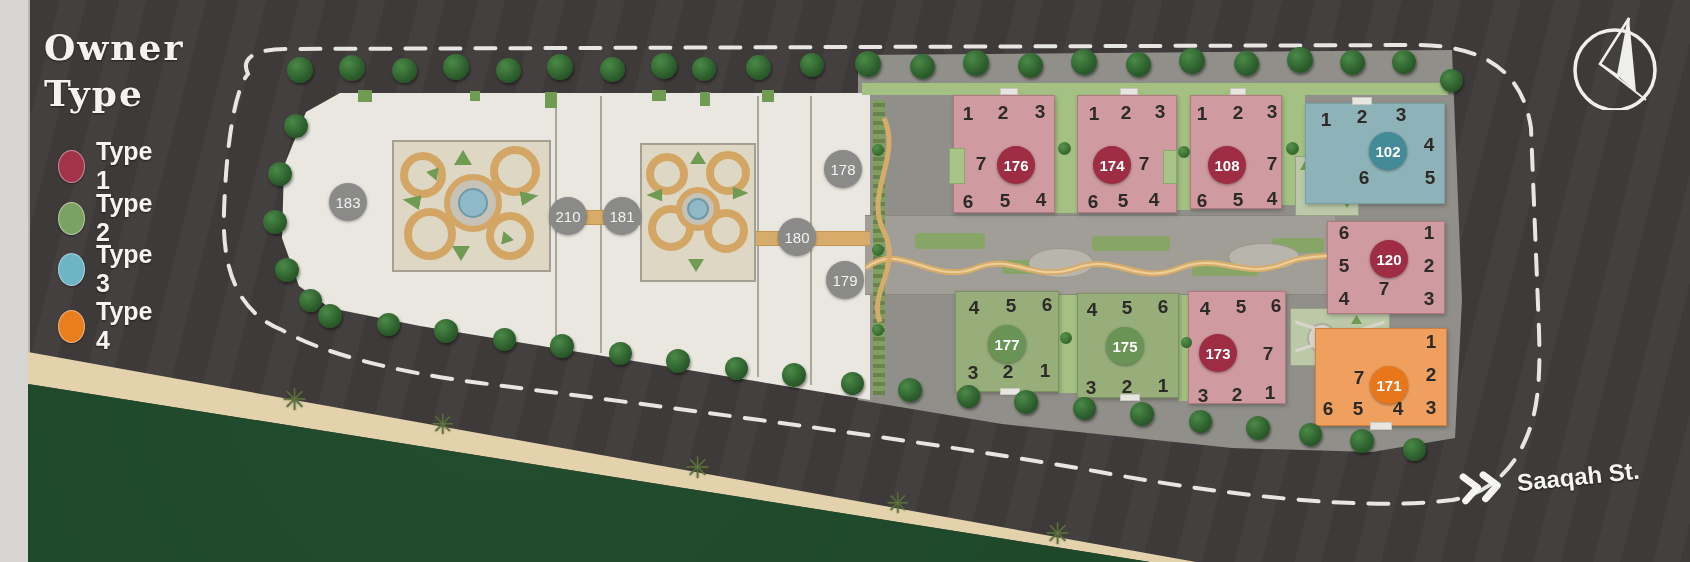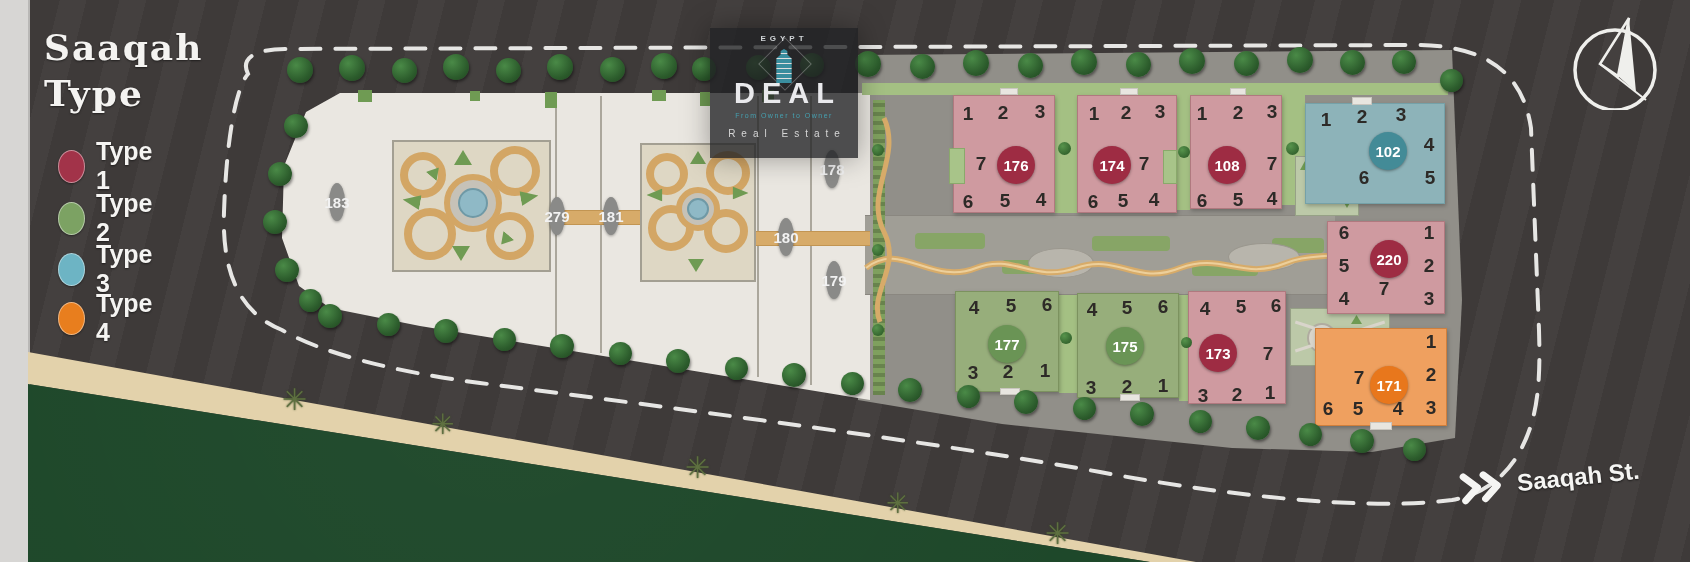--- a/index.html
+++ b/index.html
@@ -32,22 +32,22 @@
   .building{position:absolute;z-index:10;box-sizing:border-box;box-shadow:1px 2px 4px rgba(0,0,0,.25);}
   .building.t1{border:1px solid #b0797f;}
   .building.t2{border:1px solid #7c925f;}
   .building.t3{border:1px solid #75a1a8;}
   .building.t4{border:1px solid #d07f3c;}
   .unit{position:absolute;width:26px;margin-left:-13px;margin-top:-13px;text-align:center;
     font-weight:700;font-size:19px;color:#2d2a27;z-index:12;letter-spacing:0;}
   .badge{position:absolute;width:38px;height:38px;margin-left:-19px;margin-top:-19px;border-radius:50%;
     display:flex;align-items:center;justify-content:center;color:#fff;font-weight:700;font-size:15px;
     box-shadow:0 1px 3px rgba(0,0,0,.4);z-index:13;}
-  .scircle{position:absolute;width:16px;height:38px;margin-left:-19px;margin-top:-19px;border-radius:50%;
-    display:flex;align-items:center;justify-content:center;color:#f2f2f2;font-weight:700;font-size:15px;
+  .scircle{position:absolute;width:38px;height:38px;margin-left:-19px;margin-top:-19px;border-radius:50%;
+    display:flex;align-items:center;justify-content:center;color:#f2f2f2;font-weight:400;font-size:15px;
     box-shadow:0 1px 3px rgba(0,0,0,.35);z-index:25;}
   .tree{position:absolute;border-radius:50%;z-index:20;
     background:radial-gradient(circle at 35% 32%, #4a8a47, #2c5c2c 62%, #1f451f);
     box-shadow:1px 2px 3px rgba(0,0,0,.45);}
   .bush{position:absolute;border-radius:50%;z-index:15;
     background:radial-gradient(circle at 35% 32%, #57944c, #35662f 70%);}
   .palm{position:absolute;z-index:4;color:#5e7040;text-shadow:0 0 2px #394a26;line-height:1;}
   .tab{position:absolute;background:#e8e6e0;z-index:11;border:1px solid #c9c6bf;box-sizing:border-box;}
   .gtab{position:absolute;background:#6f9b53;z-index:5;}
   .notch{position:absolute;background:#a8c489;z-index:11;border:1px solid #8aa96b;box-sizing:border-box;}
@@ -175,67 +175,57 @@
 
   <div class="tab" style="left:1000px;top:88px;width:18px;height:7px;"></div>
   <div class="tab" style="left:1120px;top:88px;width:18px;height:7px;"></div>
   <div class="tab" style="left:1230px;top:88px;width:16px;height:7px;"></div>
   <div class="tab" style="left:1352px;top:97px;width:20px;height:8px;"></div>
   <div class="tab" style="left:1000px;top:388px;width:20px;height:7px;"></div>
   <div class="tab" style="left:1120px;top:394px;width:20px;height:7px;"></div>
   <div class="tab" style="left:1370px;top:422px;width:22px;height:8px;"></div>
 
   <div class="title">
-    <div>Saaqah</div>
+    <div>Owner</div>
     <div>Type</div>
   </div>
   <div class="legend">
     <div class="legend-row" style="top:3px;">
       <div class="legend-dot" style="background: rgb(162, 51, 73);"></div>
       <div class="legend-label">Type 1</div>
     </div>
     <div class="legend-row" style="top:55px;">
       <div class="legend-dot" style="background: rgb(124, 162, 99);"></div>
       <div class="legend-label">Type 2</div>
     </div>
     <div class="legend-row" style="top:106px;">
       <div class="legend-dot" style="background: rgb(109, 180, 196);"></div>
       <div class="legend-label">Type 3</div>
     </div>
-    <div class="legend-row" style="top:155px;">
+    <div class="legend-row" style="top:163px;">
       <div class="legend-dot" style="background: rgb(232, 126, 30);"></div>
       <div class="legend-label">Type 4</div>
     </div>
   </div>
 
   <div class="roadlabel south-label">
     <svg width="50" height="32" viewBox="0 0 50 32">
       <path d="M6 4 L19 16 L6 28" fill="none" stroke="#f5f5f3" stroke-width="7" stroke-linecap="round" stroke-linejoin="round"></path>
       <path d="M26 4 L39 16 L26 28" fill="none" stroke="#f5f5f3" stroke-width="7" stroke-linecap="round" stroke-linejoin="round"></path>
     </svg>
     <span>Saaqah St.</span>
   </div>
 
   <svg class="compass" width="92" height="98" viewBox="0 0 92 98">
     <circle cx="45" cy="58" r="40" fill="none" stroke="#efefec" stroke-width="3.5"></circle>
     <polygon points="59,6 66,80 48,64" fill="#efefec"></polygon>
     <polygon points="59,6 30,52 48,64" fill="none" stroke="#efefec" stroke-width="2.5"></polygon>
     <line x1="30" y1="52" x2="76" y2="88" stroke="#efefec" stroke-width="2"></line>
   </svg>
 
-  <div class="watermark">
-    <div class="wm-country">EGYPT</div>
-    <div class="wm-glyphwrap">
-      <div class="wm-diamond"></div>
-      <div class="wm-glyph"></div>
-    </div>
-    <div class="wm-name">DEAL</div>
-    <div class="wm-tagline">From Owner to Owner</div>
-    <div class="wm-sub">Real Estate</div>
-  </div>
 
 <div class="building t1" style="left: 953px; top: 95px; width: 102px; height: 118px; background: rgb(207, 154, 160);"></div>
     <div class="unit" style="left: 968px; top: 116px;">1</div>
     <div class="unit" style="left: 1003px; top: 115px;">2</div>
     <div class="unit" style="left: 1040px; top: 114px;">3</div>
     <div class="unit" style="left: 981px; top: 166px;">7</div>
     <div class="unit" style="left: 968px; top: 204px;">6</div>
     <div class="unit" style="left: 1005px; top: 203px;">5</div>
     <div class="unit" style="left: 1041px; top: 202px;">4</div>
     <div class="badge" style="left: 1016px; top: 165px; background: rgb(158, 44, 67);">176</div>
@@ -266,21 +256,21 @@
     <div class="unit" style="left: 1430px; top: 180px;">5</div>
     <div class="badge" style="left: 1388px; top: 151px; background: rgb(67, 139, 151);">102</div>
     <div class="building t1" style="left: 1327px; top: 221px; width: 118px; height: 93px; background: rgb(207, 154, 160);"></div>
     <div class="unit" style="left: 1344px; top: 235px;">6</div>
     <div class="unit" style="left: 1344px; top: 268px;">5</div>
     <div class="unit" style="left: 1344px; top: 301px;">4</div>
     <div class="unit" style="left: 1429px; top: 235px;">1</div>
     <div class="unit" style="left: 1429px; top: 268px;">2</div>
     <div class="unit" style="left: 1429px; top: 301px;">3</div>
     <div class="unit" style="left: 1384px; top: 291px;">7</div>
-    <div class="badge" style="left: 1389px; top: 259px; background: rgb(158, 44, 67);">220</div>
+    <div class="badge" style="left: 1389px; top: 259px; background: rgb(158, 44, 67);">120</div>
     <div class="building t4" style="left: 1315px; top: 328px; width: 132px; height: 98px; background: rgb(239, 160, 95);"></div>
     <div class="unit" style="left: 1431px; top: 344px;">1</div>
     <div class="unit" style="left: 1431px; top: 377px;">2</div>
     <div class="unit" style="left: 1431px; top: 410px;">3</div>
     <div class="unit" style="left: 1359px; top: 380px;">7</div>
     <div class="unit" style="left: 1328px; top: 411px;">6</div>
     <div class="unit" style="left: 1358px; top: 411px;">5</div>
     <div class="unit" style="left: 1398px; top: 411px;">4</div>
     <div class="badge" style="left: 1389px; top: 385px; background: rgb(232, 119, 28);">171</div>
     <div class="building t1" style="left: 1188px; top: 291px; width: 98px; height: 113px; background: rgb(207, 154, 160);"></div>
@@ -302,21 +292,21 @@
     <div class="badge" style="left: 1007px; top: 344px; background: rgb(106, 148, 85);">177</div>
     <div class="building t2" style="left: 1077px; top: 293px; width: 102px; height: 105px; background: rgb(151, 174, 123);"></div>
     <div class="unit" style="left: 1092px; top: 312px;">4</div>
     <div class="unit" style="left: 1127px; top: 310px;">5</div>
     <div class="unit" style="left: 1163px; top: 309px;">6</div>
     <div class="unit" style="left: 1091px; top: 390px;">3</div>
     <div class="unit" style="left: 1127px; top: 389px;">2</div>
     <div class="unit" style="left: 1163px; top: 388px;">1</div>
     <div class="badge" style="left: 1125px; top: 346px; background: rgb(106, 148, 85);">175</div>
     <div class="scircle" style="left: 348px; top: 202px; background: rgb(138, 138, 136);">183</div>
-    <div class="scircle" style="left: 568px; top: 216px; background: rgb(138, 138, 136);">279</div>
+    <div class="scircle" style="left: 568px; top: 216px; background: rgb(138, 138, 136);">210</div>
     <div class="scircle" style="left: 622px; top: 216px; background: rgb(138, 138, 136);">181</div>
     <div class="scircle" style="left: 797px; top: 237px; background: rgb(138, 138, 136);">180</div>
     <div class="scircle" style="left: 845px; top: 280px; background: rgb(138, 138, 136);">179</div>
     <div class="scircle" style="left: 843px; top: 169px; background: rgb(138, 138, 136);">178</div>
     <div class="tree" style="left: 287px; top: 57px; width: 26px; height: 26px;"></div>
     <div class="tree" style="left: 339px; top: 55px; width: 26px; height: 26px;"></div>
     <div class="tree" style="left: 391.5px; top: 57.5px; width: 25px; height: 25px;"></div>
     <div class="tree" style="left: 443px; top: 54px; width: 26px; height: 26px;"></div>
     <div class="tree" style="left: 495.5px; top: 57.5px; width: 25px; height: 25px;"></div>
     <div class="tree" style="left: 547px; top: 54px; width: 26px; height: 26px;"></div>

